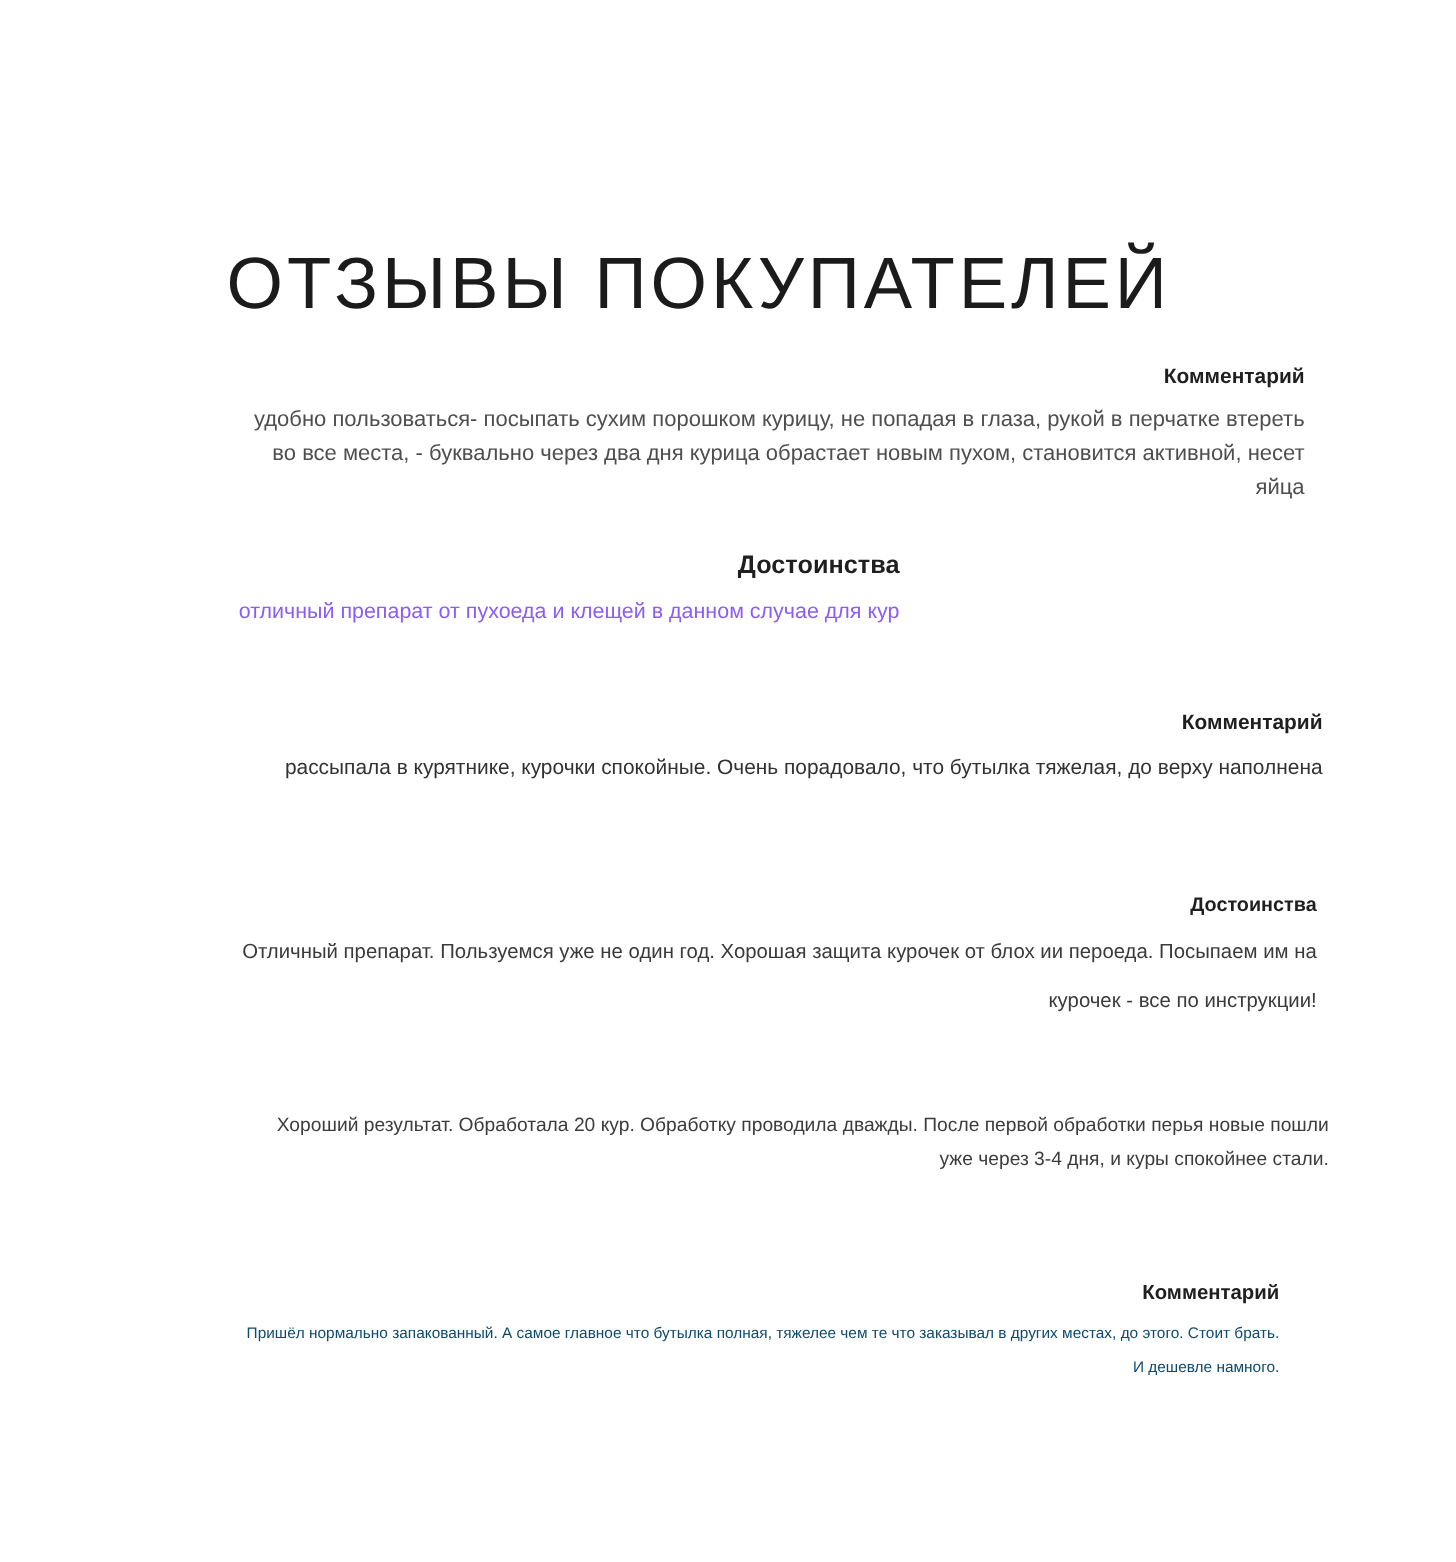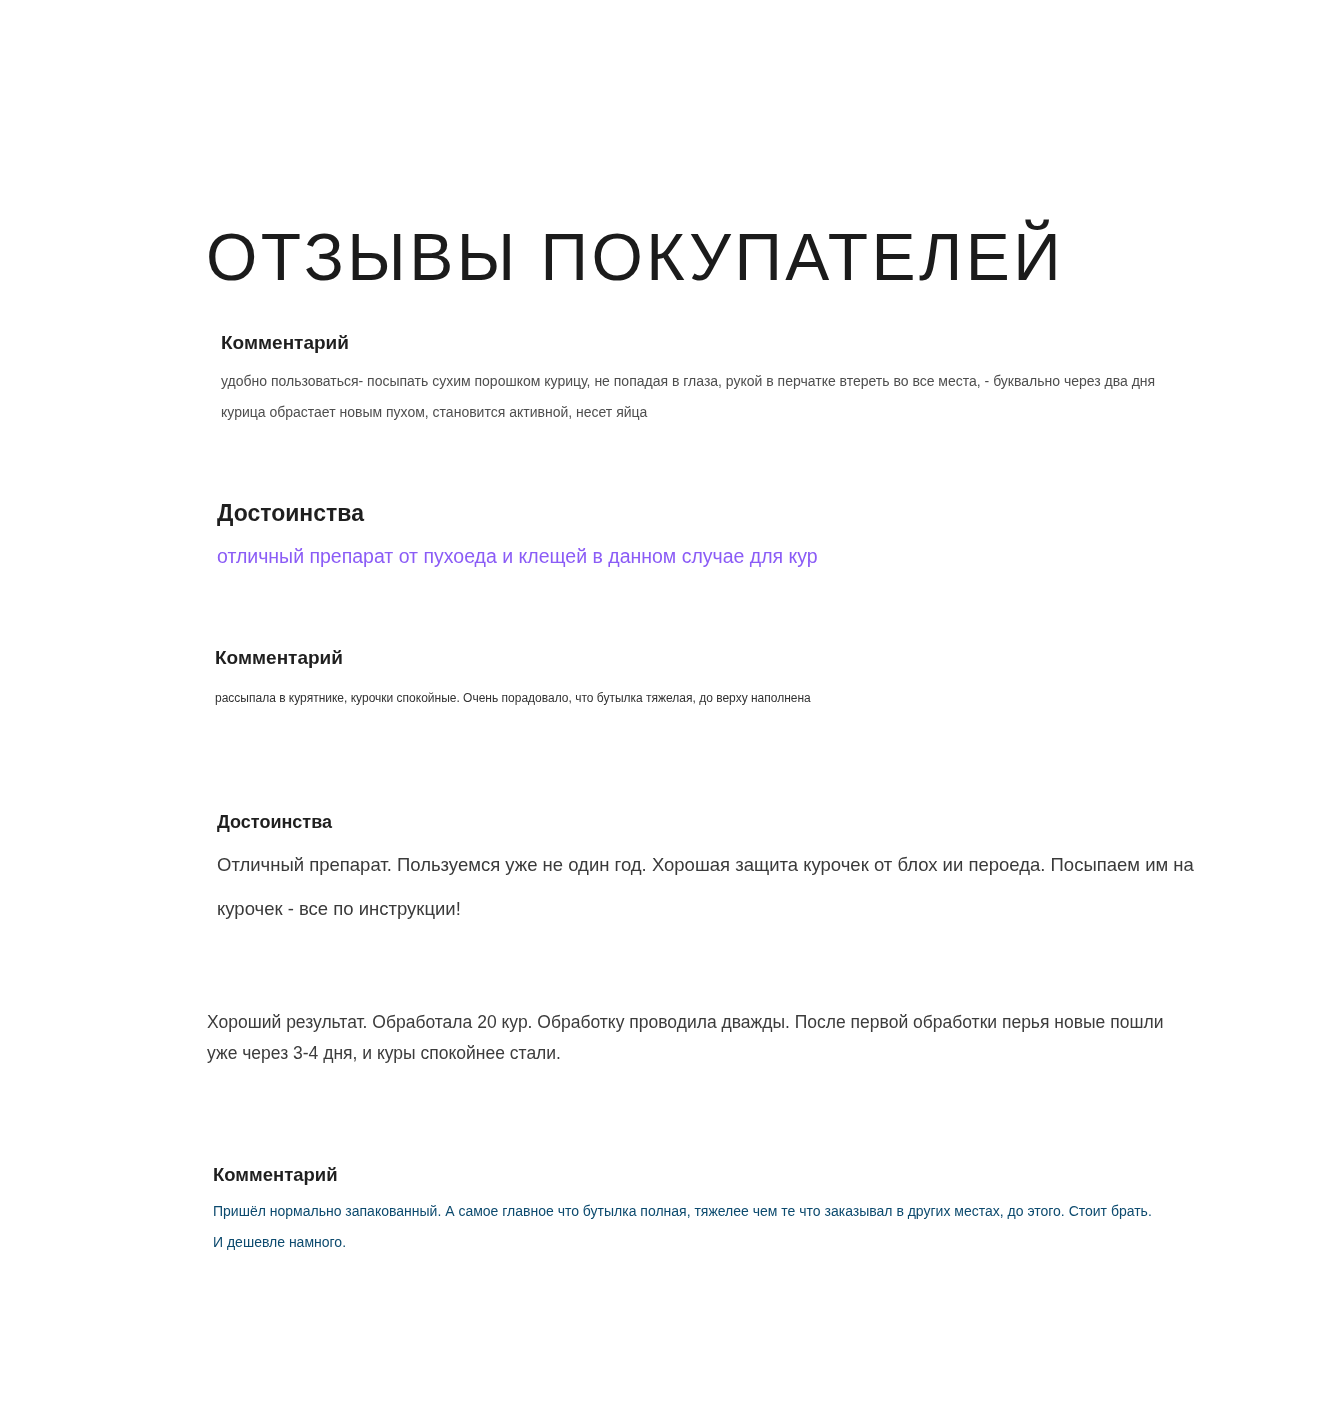--- a/index.html
+++ b/index.html
@@ -21,53 +21,54 @@
     top: 180px;
     font-size: 66px;
     font-weight: 300;
     letter-spacing: 3.5px;
     color: #1b1b1b;
     line-height: 1;
     white-space: nowrap;
   }
   .review {
     position: absolute;
+    text-align: right;
   }
   .review-label {
     font-weight: 700;
     color: #1f1f1f;
     line-height: 1.25;
   }
   .review-text {
     color: #424242;
     line-height: 31px;
   }
 
   
   .r1 { left: 221px; top: 331px; }
   .r1 .review-label { font-size: 19px; }
-  .r1 .review-text  { font-size: 14px; margin-top: 11px; max-width: 965px; color: #4e4e4e; }
+  .r1 .review-text  { font-size: 20px; margin-top: 11px; max-width: 965px; color: #4e4e4e; }
 
   
   .r2 { left: 217px; top: 499px; }
   .r2 .review-label { font-size: 23px; }
   .r2 .review-text  { font-size: 19.5px; margin-top: 13px; max-width: 1060px; color: #8b5cf6; }
 
   
   .r3 { left: 215px; top: 646px; }
   .r3 .review-label { font-size: 19px; }
-  .r3 .review-text  { font-size: 12px; margin-top: 13px; max-width: 1060px; color: #323232; }
+  .r3 .review-text  { font-size: 19px; margin-top: 13px; max-width: 1060px; color: #323232; margin-left: 44px; }
 
   
   .r4 { left: 217px; top: 811px; }
   .r4 .review-label { font-size: 18px; }
   .r4 .review-text  { font-size: 18.5px; margin-top: 9px; line-height: 44px; max-width: 980px; color: #3a3a3a; }
 
   
-  .r5 { left: 207px; top: 1007px; }
+  .r5 { left: 228px; top: 1007px; }
   .r5 .review-text  { font-size: 17.5px; max-width: 980px; color: #3c3c3c; }
 
   
   .r6 { left: 213px; top: 1163px; }
   .r6 .review-label { font-size: 18.5px; }
   .r6 .review-text  { font-size: 14px; margin-top: 10px; max-width: 950px; color: #0c4a6e; }
 </style>
 </head>
 <body>
 

